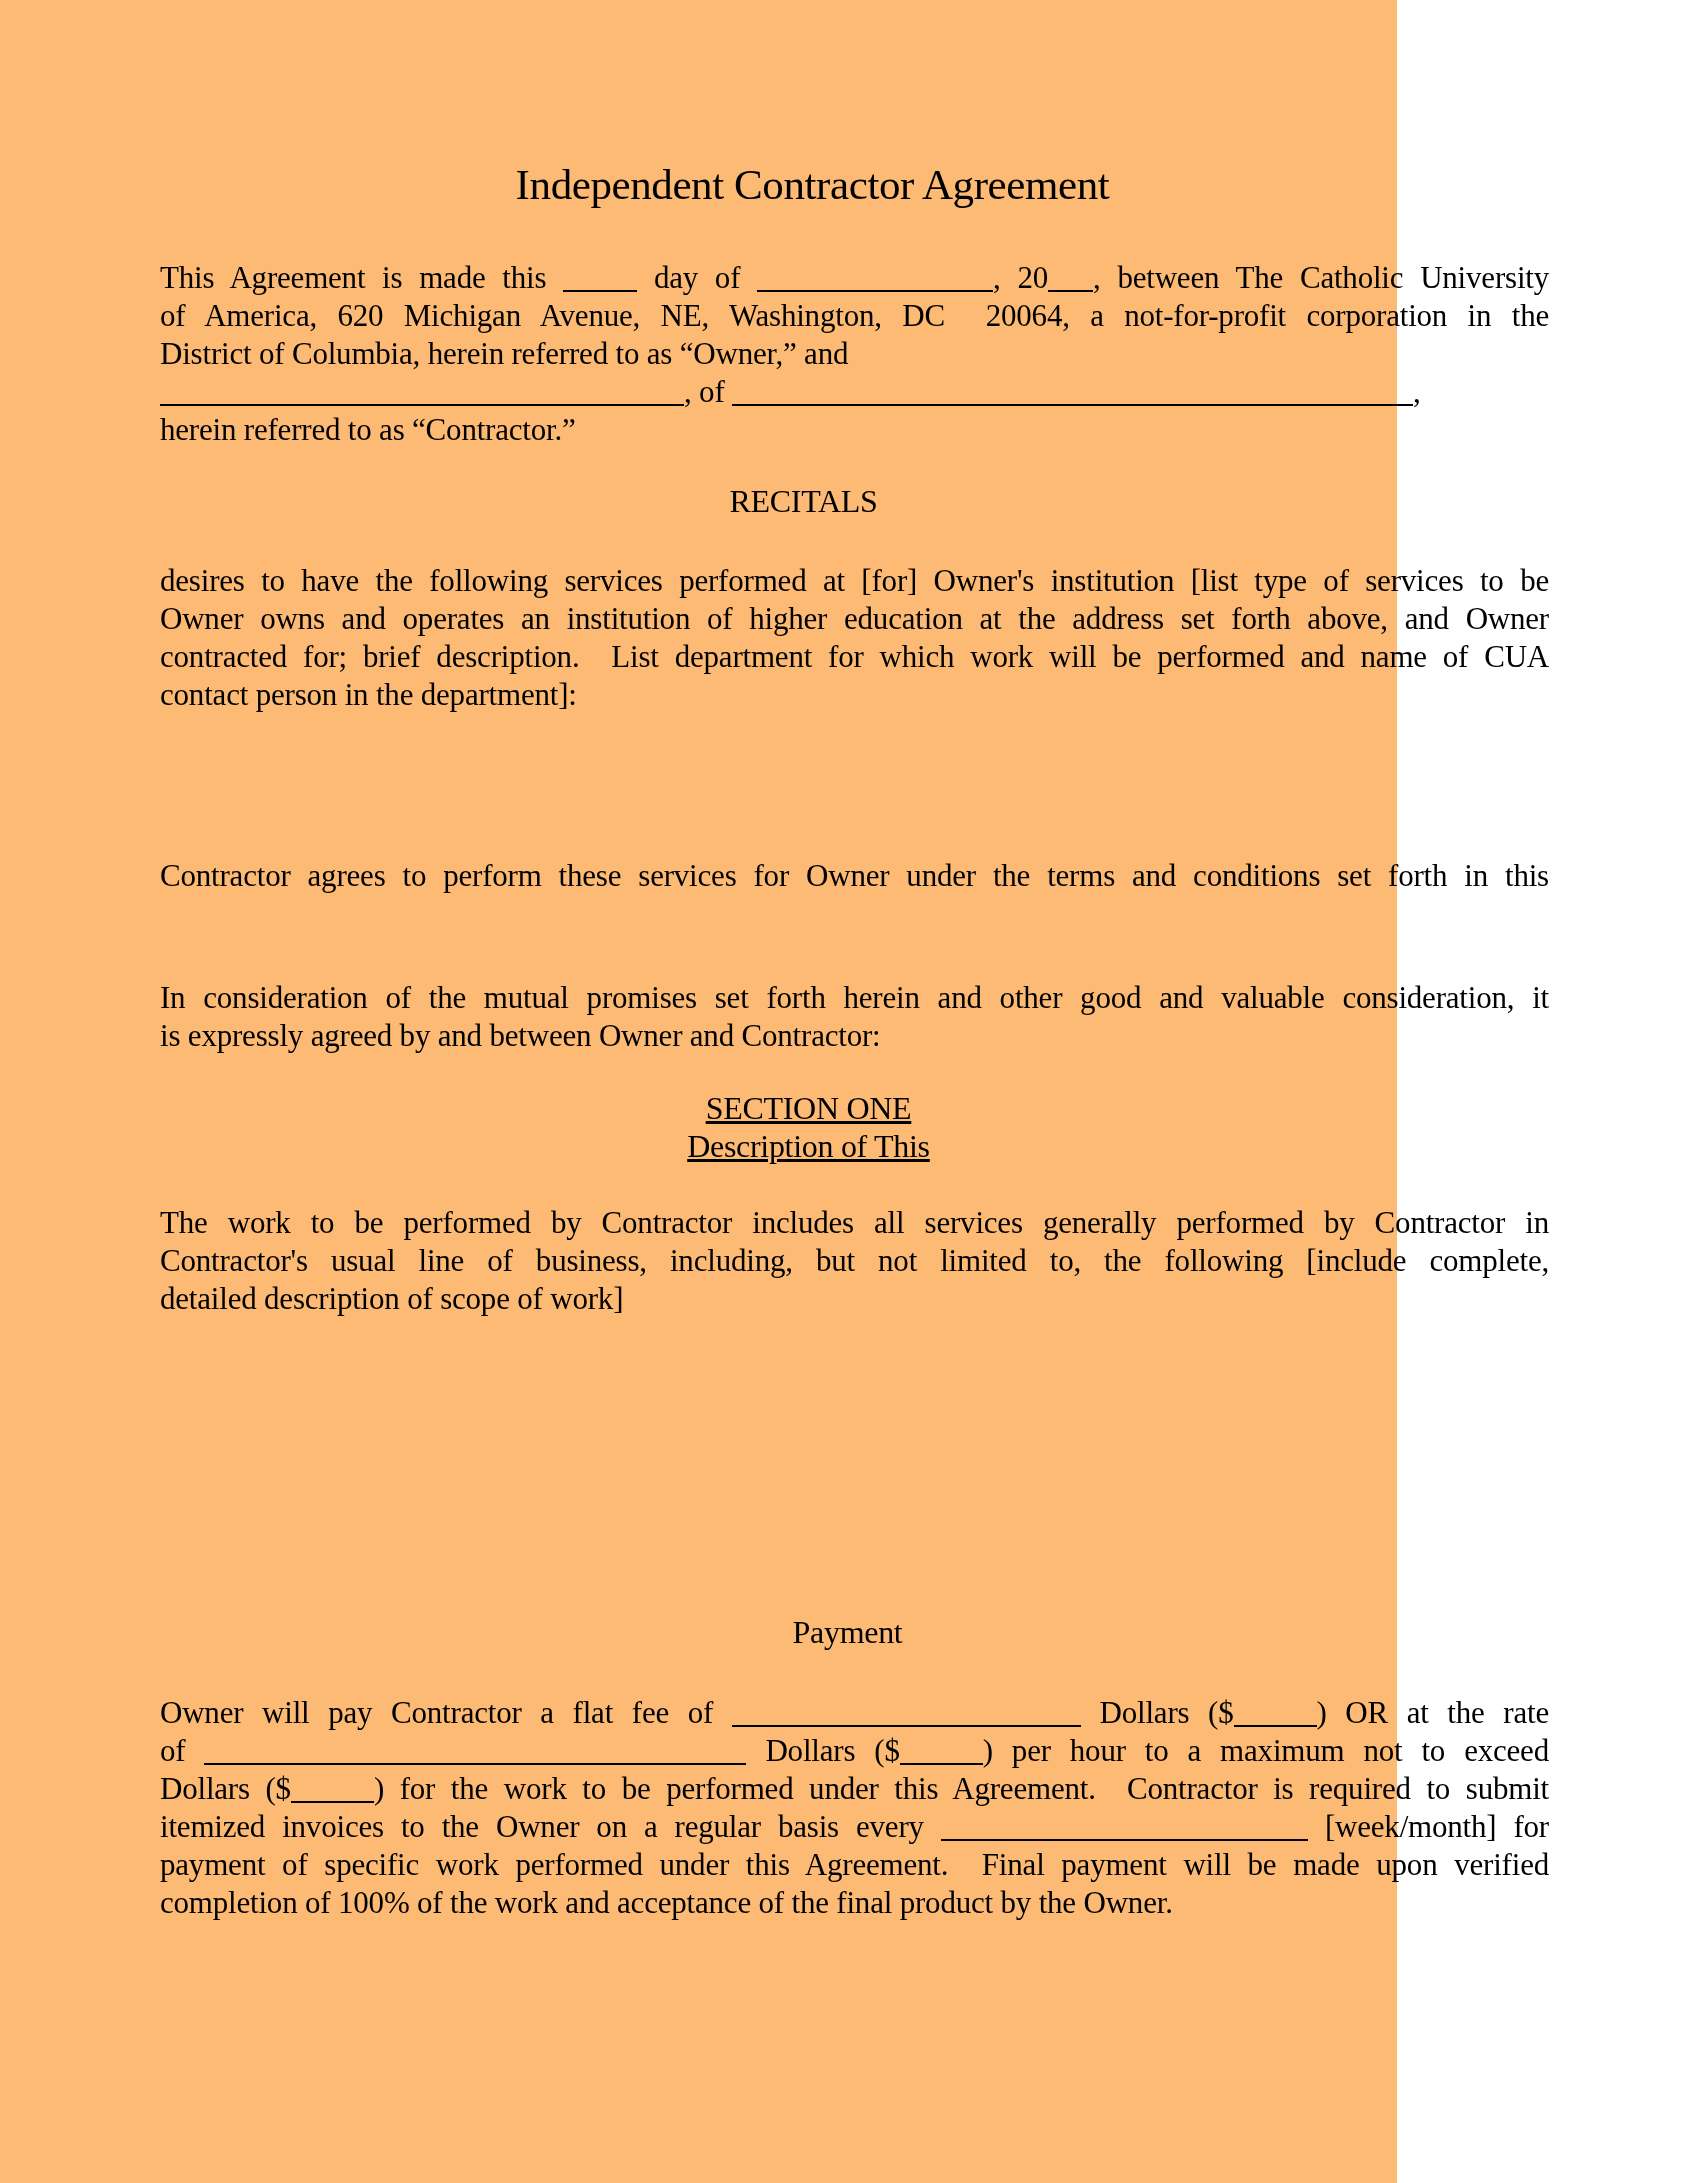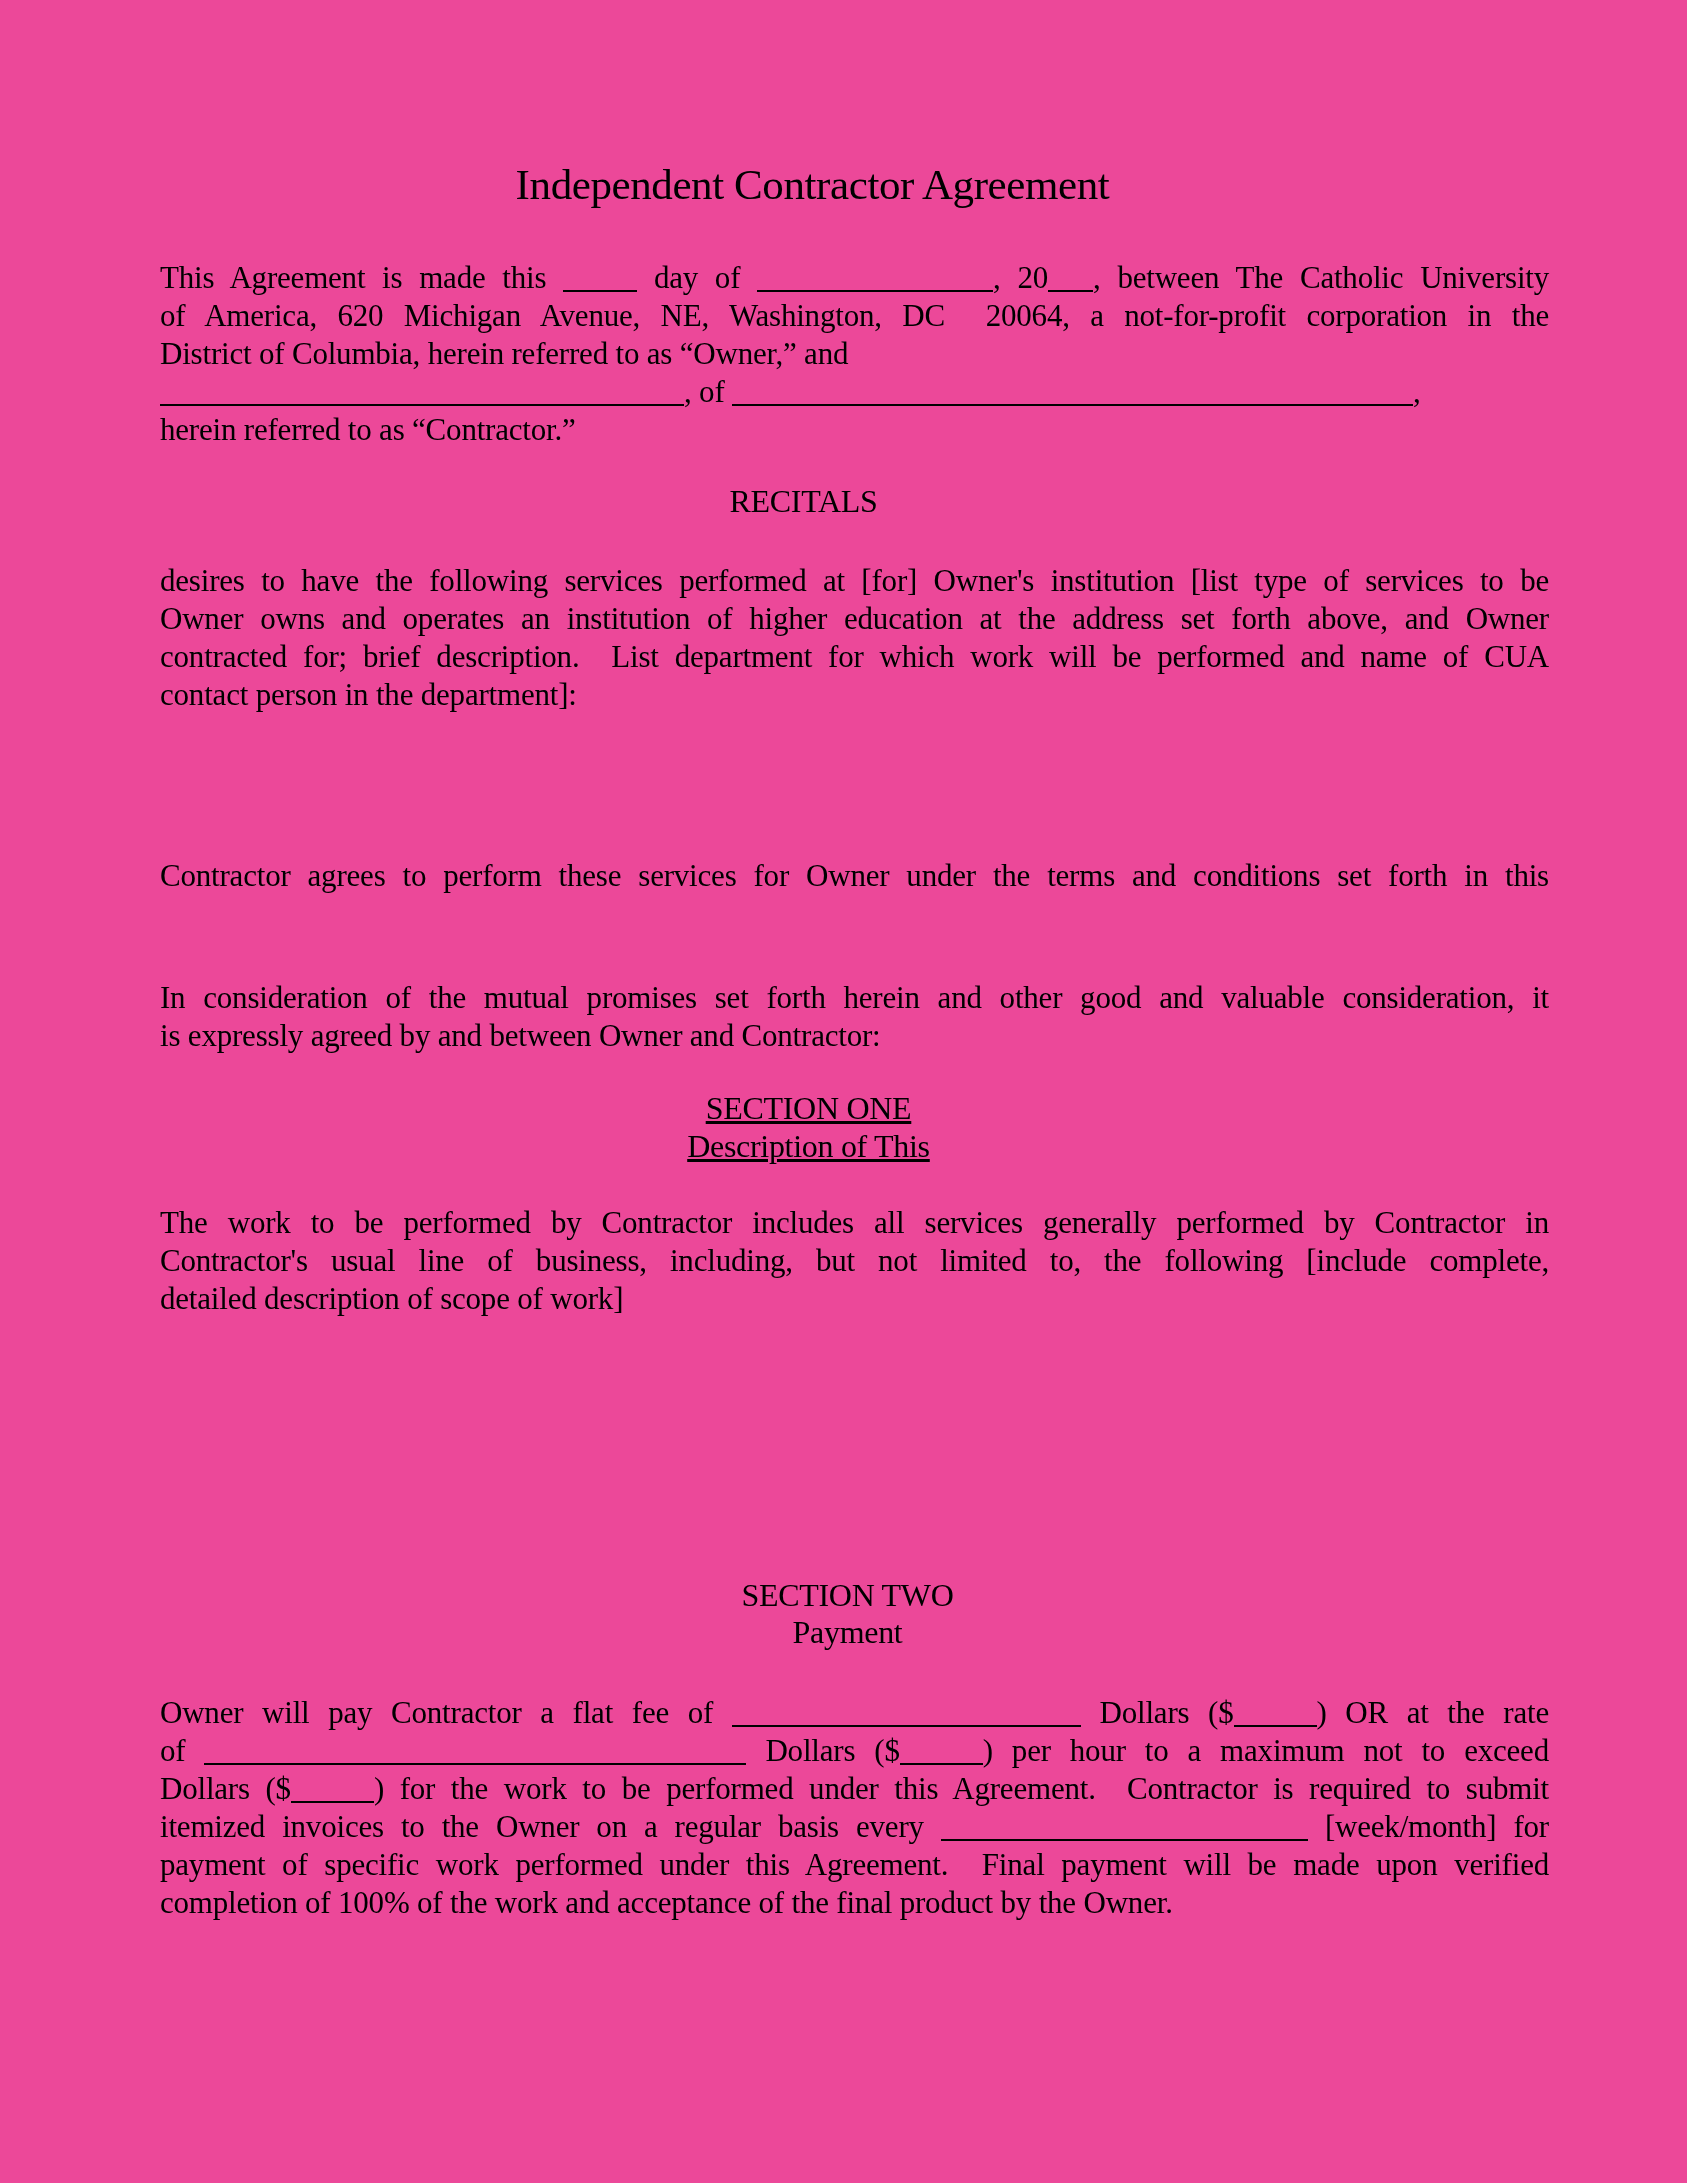--- a/index.html
+++ b/index.html
@@ -11,23 +11,23 @@
     width: 1687px;
     height: 2184px;
     position: relative;
     font-family: "Liberation Serif", "DejaVu Serif", serif;
     color: #000000;
     overflow: hidden;
   }
   .page {
     position: absolute;
     left: 0; top: 0;
-    width: 1687px;
+    width: 1397px;
     height: 2184px;
-    background: #ec4899;
+    background: #fdba74;
   }
   .block {
     position: absolute;
     left: 160px;
     width: 1389px;
   }
   .title {
     font-size: 43px;
     line-height: 51px;
     text-align: center;
@@ -98,21 +98,20 @@
   <div class="block heading off-sec1" style="top:1089px">SECTION ONE</div>
 
   <div class="block heading off-sec1" style="top:1127px">Description of This</div>
 
   <div class="block para" style="top:1204px">
       <div class="line just"><span class="seg">The work to be performed by Contractor includes all services generally performed by Contractor in</span></div>
       <div class="line just"><span class="seg">Contractor's usual line of business, including, but not limited to, the following [include complete,</span></div>
       <div class="line"><span class="seg">detailed description of scope of work]</span></div>
     </div>
 
-  <div class="block heading off-sec2" style="top:1576px">SECTION TWO</div>
 
   <div class="block heading off-sec2" style="top:1613px">Payment</div>
 
   <div class="block para" style="top:1694px">
       <div class="line just"><span class="seg">Owner will pay Contractor a flat fee of </span><span class="blank" style="width: 349px;"></span><span class="seg"> Dollars ($</span><span class="blank" style="width: 83px;"></span><span class="seg">) OR at the rate</span></div>
       <div class="line just"><span class="seg">of </span><span class="blank" style="width: 542px;"></span><span class="seg"> Dollars ($</span><span class="blank" style="width: 83px;"></span><span class="seg">) per hour to a maximum not to exceed</span></div>
       <div class="line just"><span class="seg">Dollars ($</span><span class="blank" style="width: 83px;"></span><span class="seg">) for the work to be performed under this Agreement.&nbsp; Contractor is required to submit</span></div>
       <div class="line just"><span class="seg">itemized invoices to the Owner on a regular basis every </span><span class="blank" style="width: 367px;"></span><span class="seg"> [week/month] for</span></div>
       <div class="line just"><span class="seg">payment of specific work performed under this Agreement.&nbsp; Final payment will be made upon verified</span></div>
       <div class="line"><span class="seg">completion of 100% of the work and acceptance of the final product by the Owner.</span></div>

